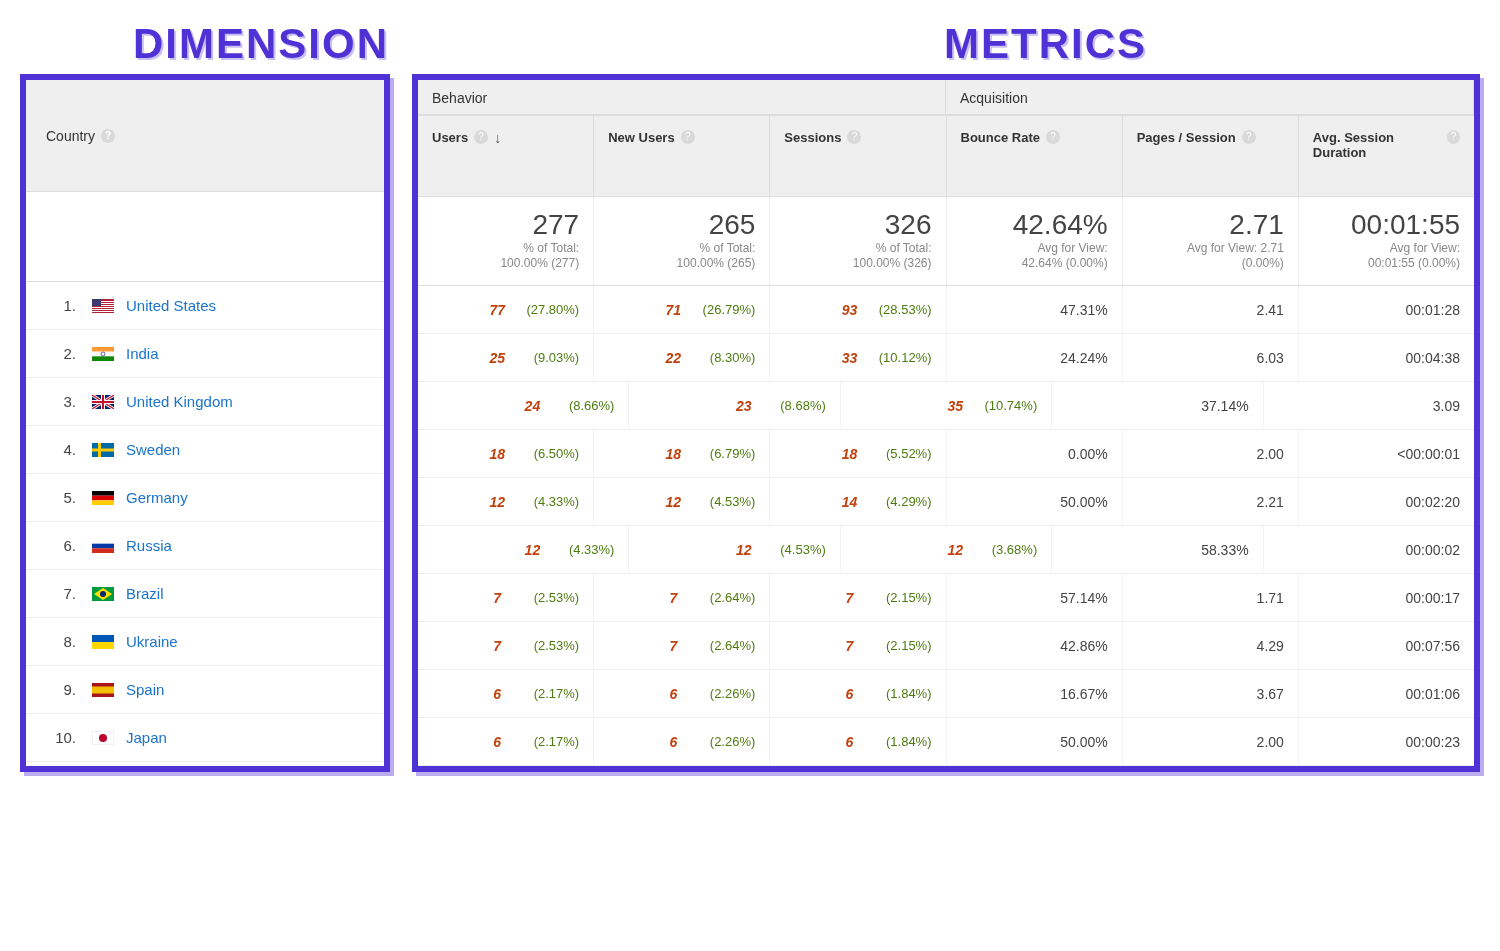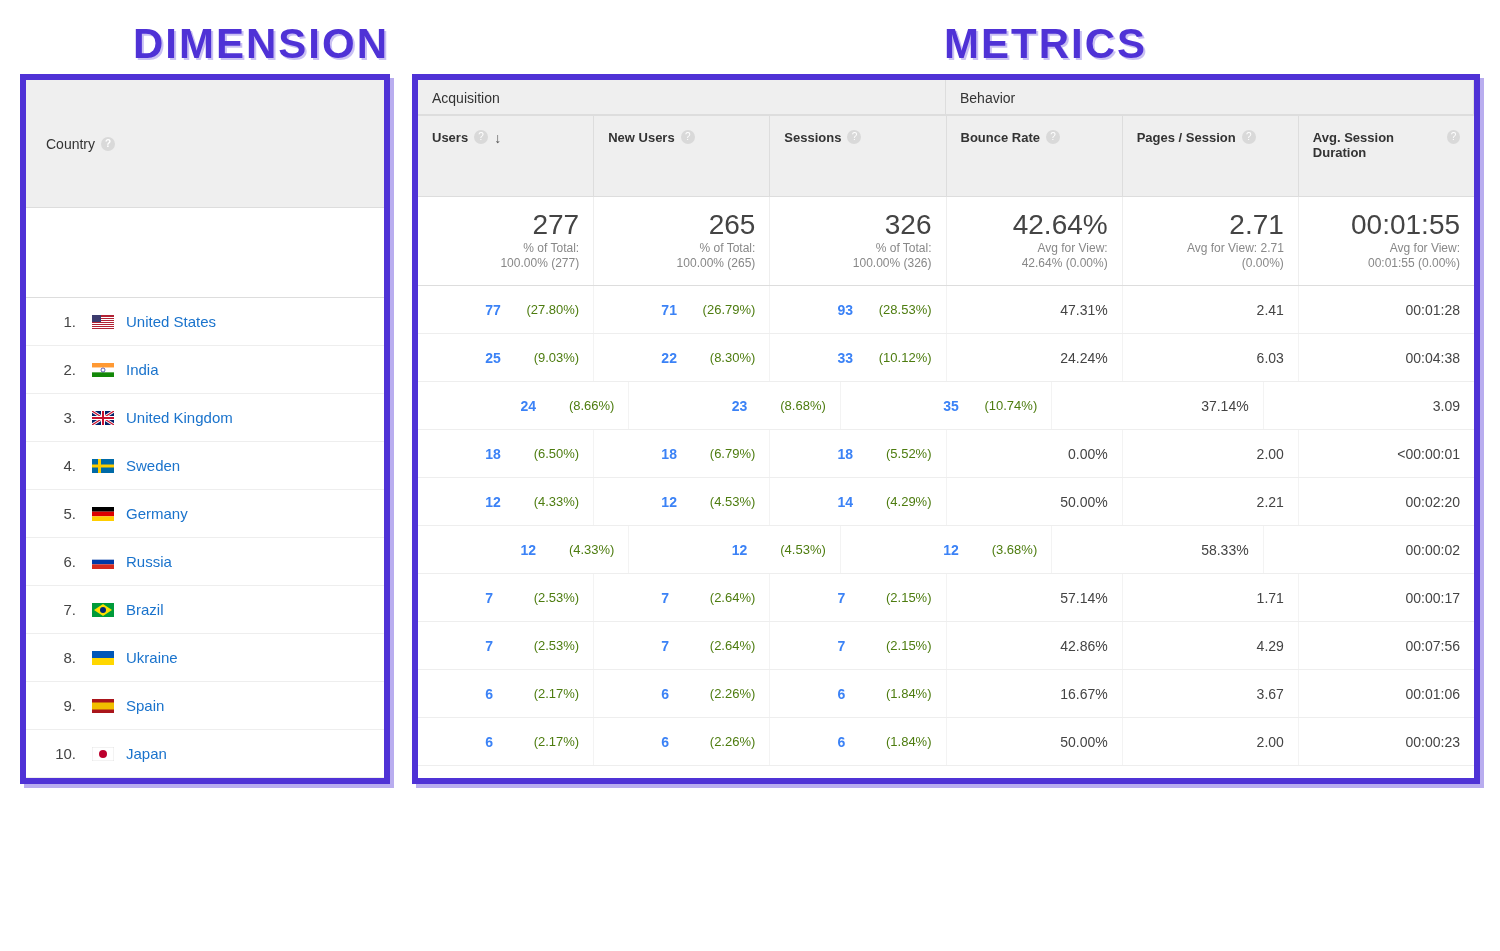--- a/index.html
+++ b/index.html
@@ -36,21 +36,21 @@
     box-shadow: 4px 4px 0 rgba(79,50,214,0.4);
     background: #fff;
   }
   .frame-left { width: 370px; }
   .frame-right { flex: 1 1 auto; min-width: 0; }
 
   
   .dim-header {
     background: #efefef;
     border-bottom: 1px solid #ddd;
-    height: 128px;
+    height: 112px;
     display: flex;
     align-items: center;
     padding: 0 20px;
     font-size: 14px;
     color: #333;
   }
   .dim-header .help { margin-left: 6px; }
   .dim-spacer {
     height: 90px;
     background:#fff;
@@ -143,21 +143,21 @@
     padding: 0 14px;
     font-size:14px;
     color:#444;
     border-right:1px solid #f3f3f3;
     display:flex;
     align-items:center;
     justify-content:flex-end;
     gap:8px;
   }
   .met-rows .mrow .mcell:last-child{border-right:0;}
-  .mcell .val { font-weight:600; color:#3b82f6; min-width:24px; text-align:left; }
+  .mcell .val { font-weight:600; color:#c2410c; min-width:24px; text-align:center;font-style:italic; }
   .mcell .pct { color:#4d7c0f; font-size:13px; min-width:62px; text-align:right;}
 
   .help {
     display:inline-block;
     width:14px;height:14px;
     border-radius:50%;
     background:#d9d9d9;
     color:#fff;
     font-size:10px;
     line-height:14px;
@@ -299,22 +299,22 @@
               <circle cx="11" cy="7" r="4" fill="#bc002d"></circle>
             </svg>
           </span>
     <a href="#" class="country">Japan</a>
   </div>
       </div>
   </div>
 
   <div class="frame frame-right">
     <div class="met-header">
+      <div class="group-label group-beh">Behavior</div>
       <div class="group-label group-acq">Acquisition</div>
-      <div class="group-label group-beh">Behavior</div>
     </div>
     <div class="met-cols" id="met-cols">
         <div class="met-col">
           <span>Users</span>
           <span class="help">?</span>
           <span class="sort-arrow">↓</span>
         </div>
         <div class="met-col">
           <span>New Users</span>
           <span class="help">?</span>

